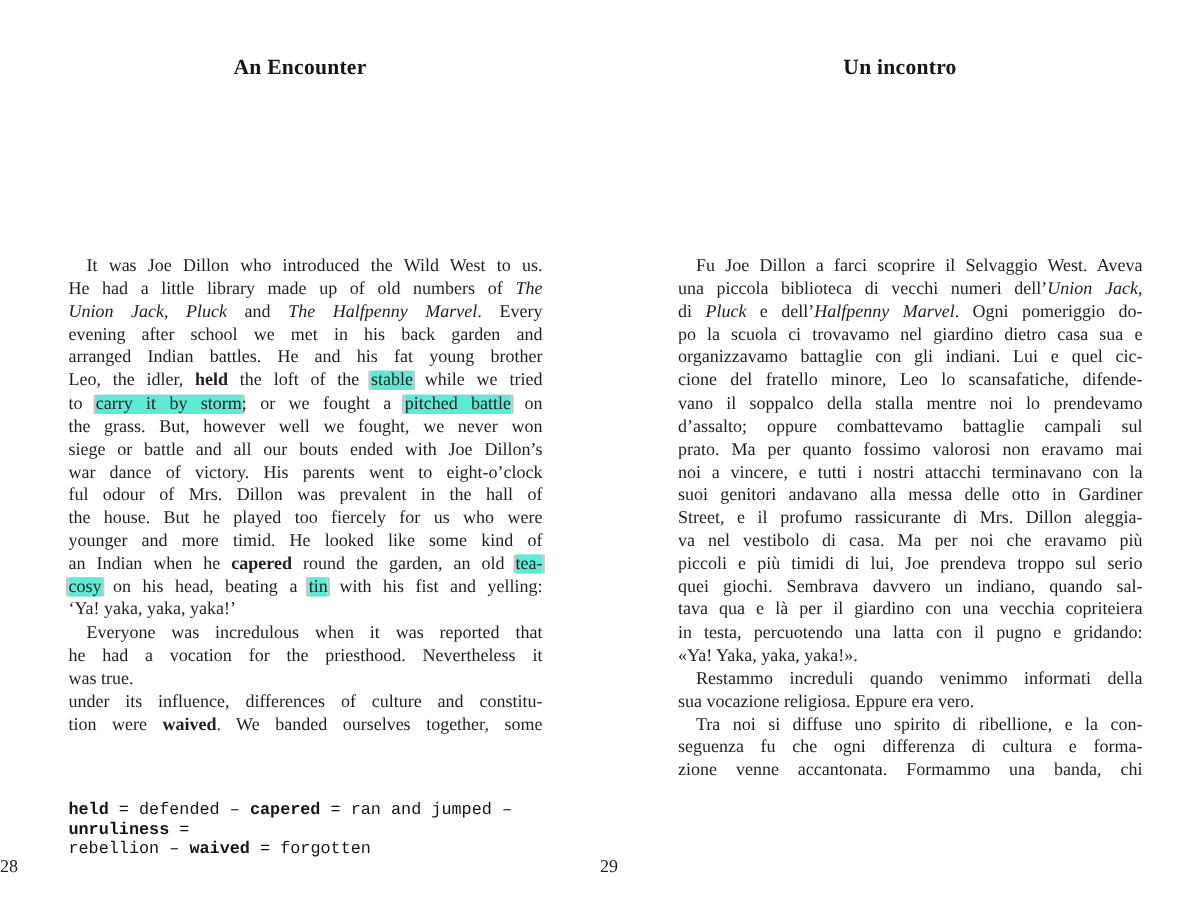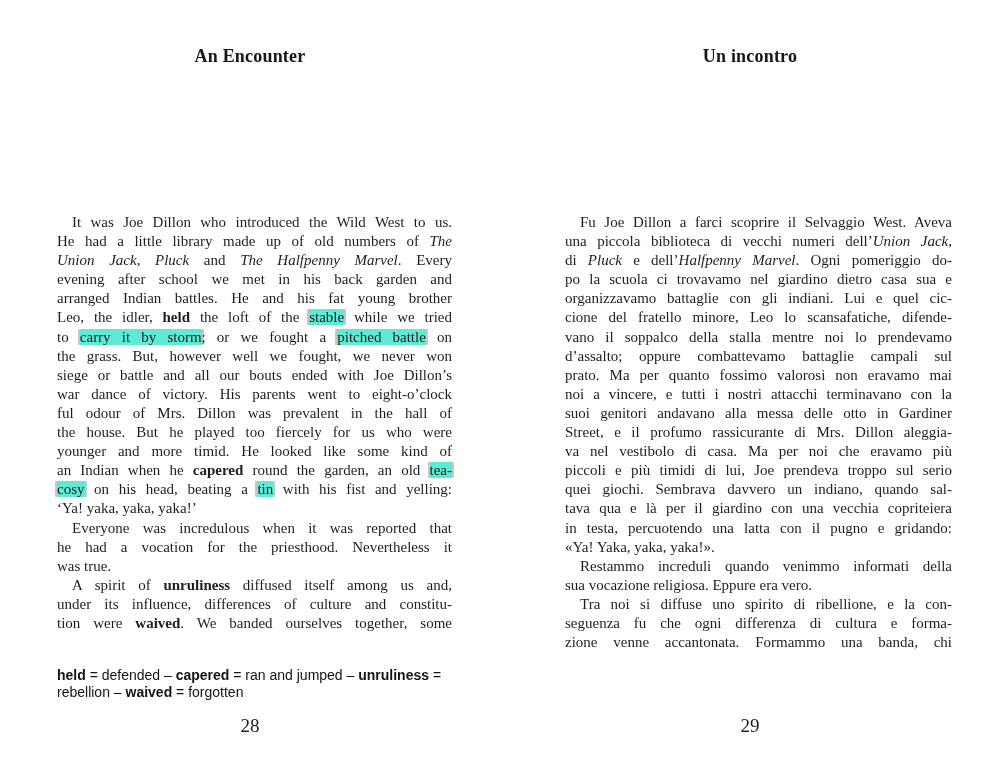--- a/index.html
+++ b/index.html
@@ -42,32 +42,31 @@
   .seg-b { font-weight:bold; }
   .seg-i { font-style:italic; }
   .seg-h {
     background:#5eead4;
     box-shadow:2px 0 0 #c6c6c6, -2px 0 0 #c6c6c6;
     border-radius:1px;
   }
 
   .glossary {
     position:absolute; top:667px; left:57px; width:400px;
-    font-family:Liberation Sans, sans-serif;
+    font-family:Liberation Mono, monospace;
     font-size:14px;
     line-height:16.5px;
     color:#141414;
   }
   .gloss-line { text-align:left; }
   .glossary .seg-b { font-weight:bold; }
 
   .page-number {
     position:absolute; top:715px; left:0; width:100%;
-    text-align:center;
-    font-size:19px;
+    font-size:15px;
     color:#222222;
   }
 </style>
 </head>
 <body>
 
 <div class="spread">
 
   <div class="page left">
     <div class="page-title">An Encounter</div>
@@ -85,21 +84,20 @@
         <div class="line"><span>war dance of victory. His parents went to eight-o’clock</span></div>
         <div class="line"><span>ful odour of Mrs. Dillon was prevalent in the hall of</span></div>
         <div class="line"><span>the house. But he played too fiercely for us who were</span></div>
         <div class="line"><span>younger and more timid. He looked like some kind of</span></div>
         <div class="line"><span>an Indian when he </span><span class="seg-b">capered</span><span> round the garden, an old </span><span class="seg-h">tea-</span></div>
         <div class="line"><span class="seg-h">cosy</span><span> on his head, beating a </span><span class="seg-h">tin</span><span> with his fist and yelling:</span></div>
         <div class="line para-end"><span>‘Ya! yaka, yaka, yaka!’</span></div>
         <div class="line indent"><span>Everyone was incredulous when it was reported that</span></div>
         <div class="line"><span>he had a vocation for the priesthood. Nevertheless it</span></div>
         <div class="line para-end"><span>was true.</span></div>
-        <div class="line indent"><span>A spirit of </span><span class="seg-b">unruliness</span><span> diffused itself among us and,</span></div>
         <div class="line"><span>under its influence, differences of culture and constitu-</span></div>
         <div class="line"><span>tion were </span><span class="seg-b">waived</span><span>. We banded ourselves together, some</span></div>
       </div>
 
     <div class="glossary">
         <div class="gloss-line"><span class="seg-b">held</span><span> = defended – </span><span class="seg-b">capered</span><span> = ran and jumped – </span><span class="seg-b">unruliness</span><span> =</span></div>
         <div class="gloss-line"><span>rebellion – </span><span class="seg-b">waived</span><span> = forgotten</span></div>
       </div>
 
     <div class="page-number">28</div>

